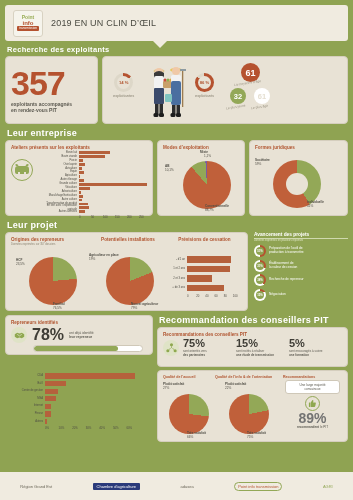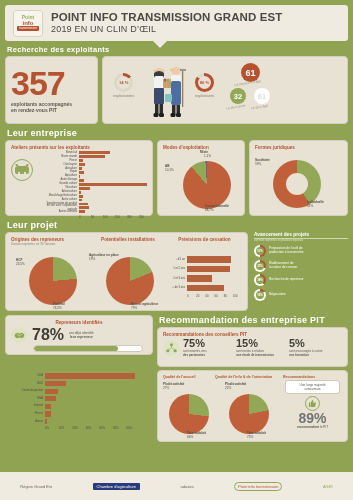--- a/index.html
+++ b/index.html
@@ -97,21 +97,20 @@
 </head>
 <body>
 
 <div class="header">
   <div class="logo">
     <span class="l1">Point</span>
     <span class="l2">info</span>
     <span class="l3">transmission</span>
   </div>
   <div>
-    <div class="htitle">POINT INFO TRANSMISSION GRAND EST</div>
     <div class="hsub">2019 EN UN CLIN D’ŒIL</div>
   </div>
   <div class="notch"></div>
 </div>
 
 <div class="sect-title">Recherche des exploitants</div>
 <div class="row">
 
   <div class="card" style="width:93px;height:68px;display:flex;flex-direction:column;justify-content:center;">
     <div class="bignum">357</div>
@@ -412,42 +411,42 @@
               <span style="font-size: 2.8px; font-weight: bold; color: rgb(255, 255, 255);">15%</span>
             </div>
           </div>
           <div class="av-txt" style="white-space: pre-line;">Négociation</div>
         </div>
       </div>
   </div>
 </div>
 
 <div class="row" style="margin-top:4px;align-items:flex-start;">
-  <div class="card" style="width:148px;height:40px;text-align:center;">
+  <div class="card" style="width:148px;height:40px;">
     <div class="card-title">Repreneurs identifiés</div>
     <div style="display:flex;align-items:center;gap:5px;margin-top:2px;">
       <div class="circ-icon">
         <svg width="11" height="9" viewBox="0 0 14 11">
             <path d="M1 4 l3-2 3 1 3-1 3 2 v3 l-3 2 -3-1 -3 1 -3-2z" fill="#8fa84f"></path>
             <path d="M4 4 l3 2 3-2" stroke="#dfe3c6" stroke-width="0.9" fill="none"></path>
           </svg>
       </div>
       <div class="pct78">78%</div>
       <div class="pctdesc">
         <span>ont déjà identifié</span><br>
         <b>leur repreneur</b>
       </div>
     </div>
     <div class="progress" style="margin:2px 4px 0 22px;">
       <div id="repreneurs-bar" style="width: 78%;"></div>
     </div>
   </div>
 
   <div style="flex:1;">
-    <div class="sect-title big" style="margin:0 0 2px 2px;">Recommandation des entreprise PIT</div>
+    <div class="sect-title big" style="margin:0 0 2px 2px;">Recommandation des conseillers PIT</div>
     <div class="card" style="height:40px;">
       <div class="card-title">Recommandations des conseillers PIT</div>
       <div style="display:flex;align-items:center;gap:4px;margin-top:1px;">
         <div class="circ-icon">
           <svg width="11" height="10" viewBox="0 0 12 11">
               <circle cx="6" cy="2" r="1.7" fill="#8fa84f"></circle>
               <circle cx="2" cy="8.5" r="1.7" fill="#8fa84f"></circle>
               <circle cx="10" cy="8.5" r="1.7" fill="#8fa84f"></circle>
               <path d="M6 3.5 v2 M5 6 L3 7.2 M7 6 L9 7.2" stroke="#8fa84f" stroke-width="0.8"></path>
             </svg>

